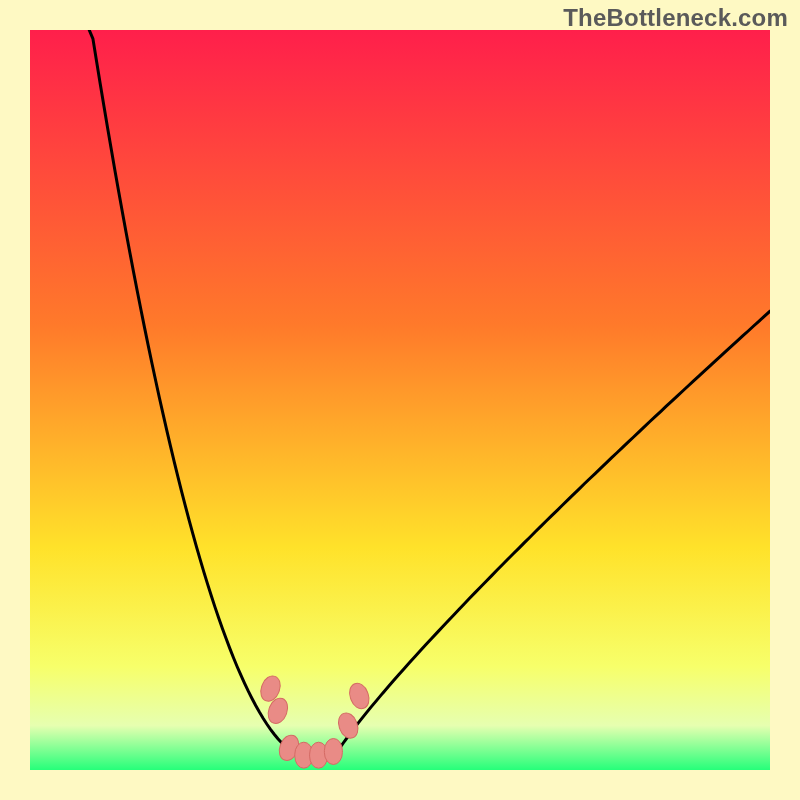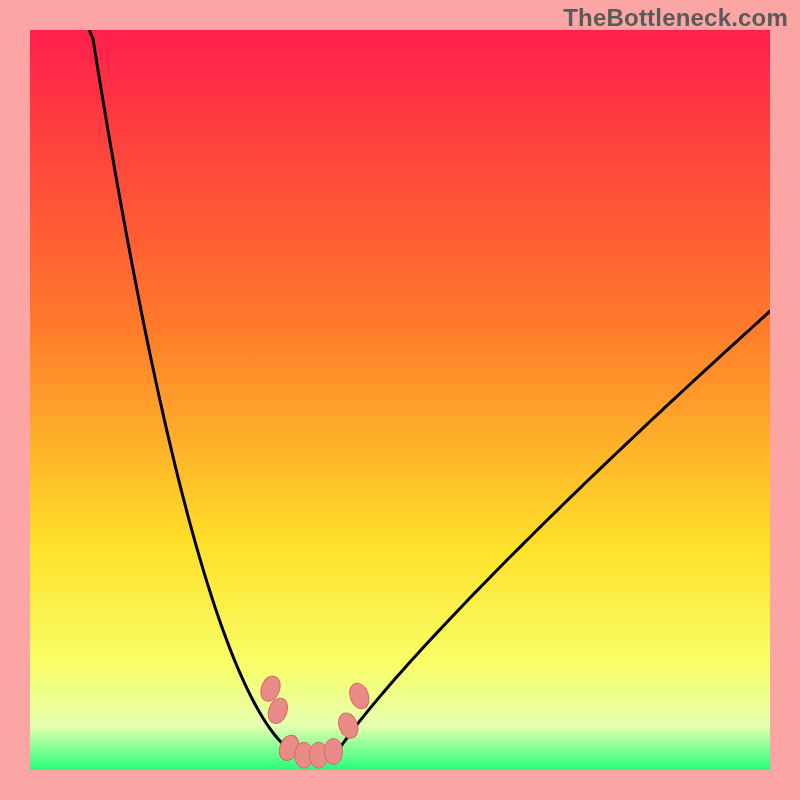--- a/index.html
+++ b/index.html
@@ -1,21 +1,21 @@
 <!DOCTYPE html>
 <html><head>
 <meta charset="utf-8">
 <style>
   * { margin: 0; padding: 0; box-sizing: border-box; }
   html, body { width: 800px; height: 800px; overflow: hidden; background: #000; }
   .frame {
     position: relative;
     width: 800px;
     height: 800px;
-    background: #fca5a5;
+    background: #fef9c3;
   }
   .plot {
     position: absolute;
     left: 30px;
     top: 30px;
     width: 740px;
     height: 740px;
     overflow: hidden;
   }
   .credit {

